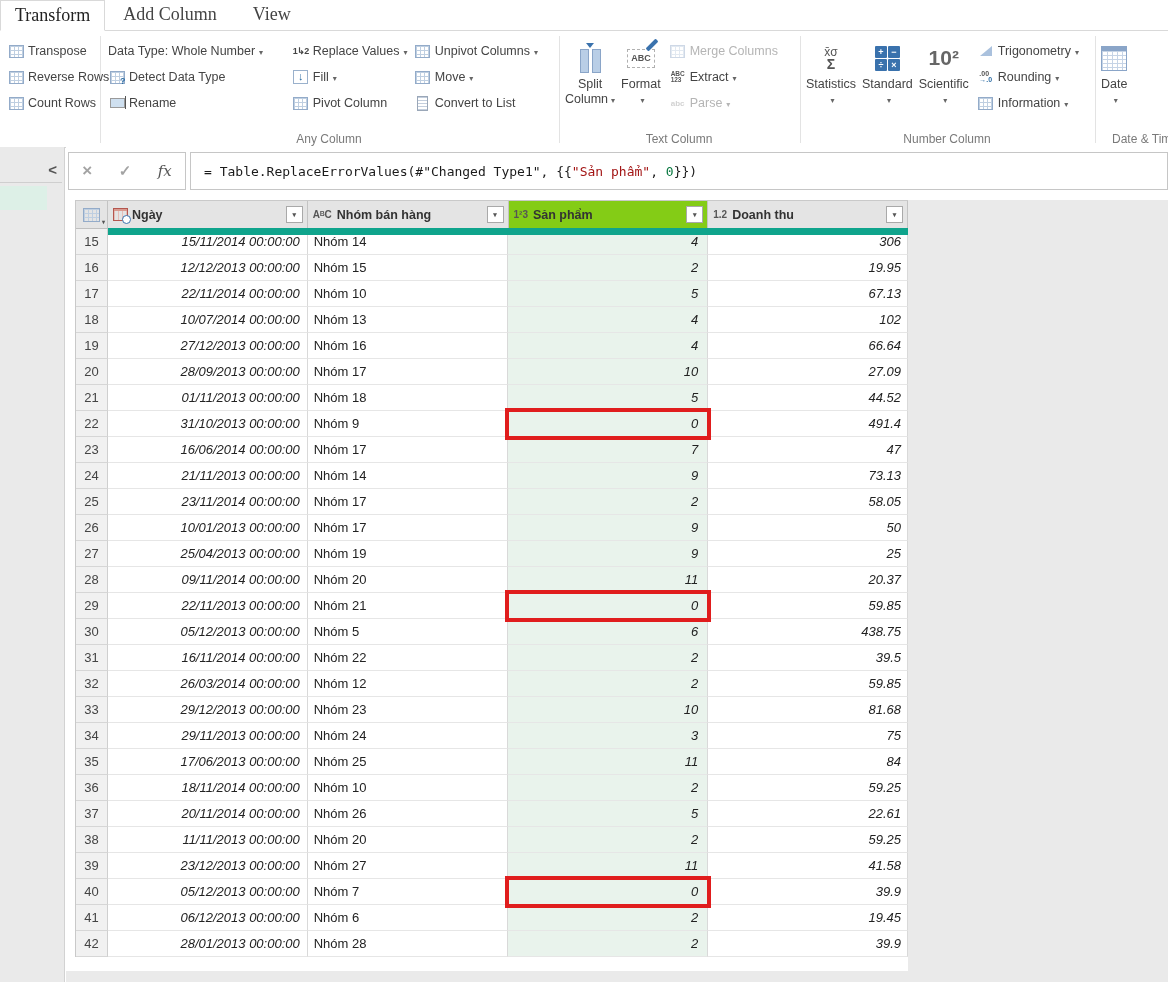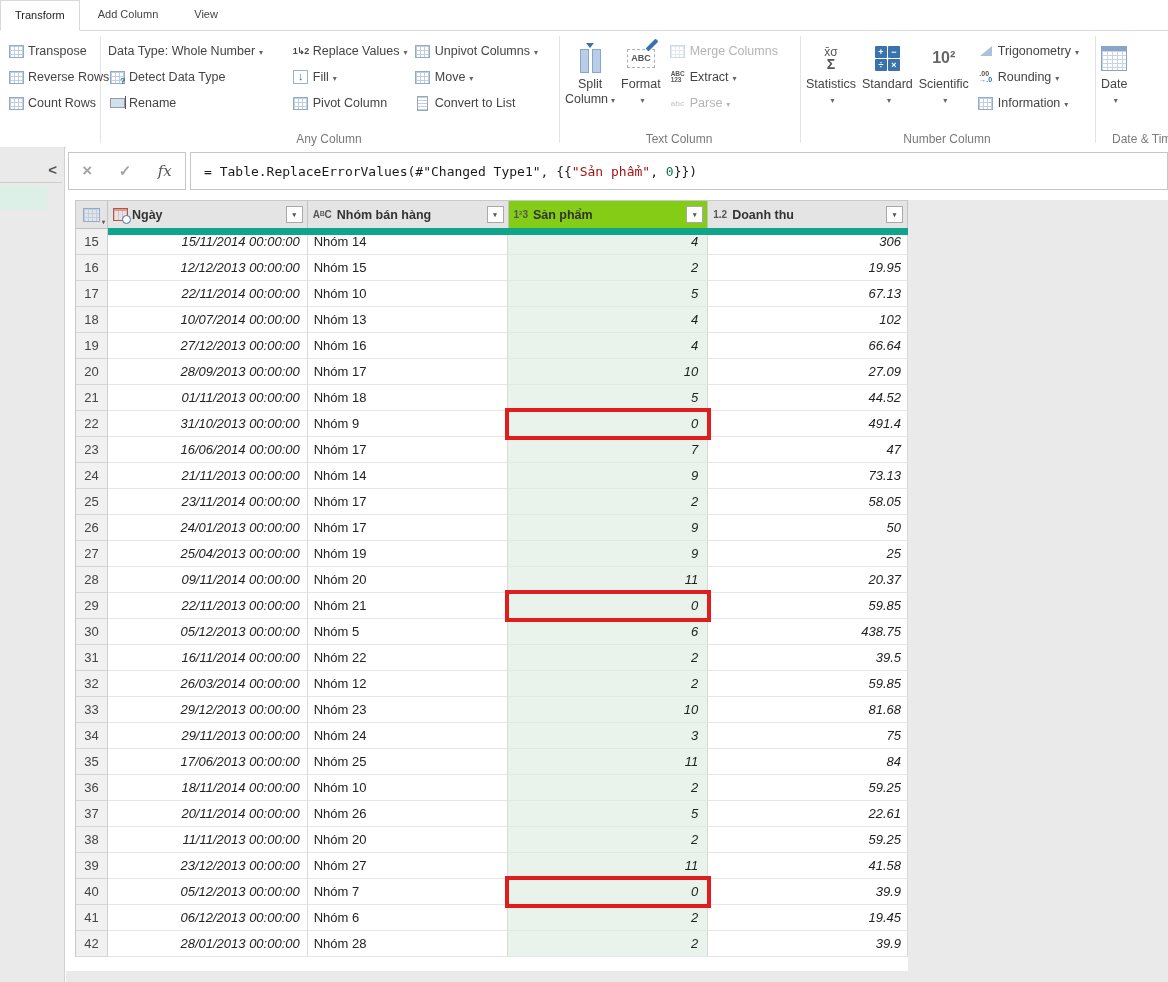--- a/index.html
+++ b/index.html
@@ -1,20 +1,20 @@
 <!DOCTYPE html>
 <html><head>
 <meta charset="utf-8">
 <style>
   html,body{margin:0;padding:0;}
   body{width:1168px;height:982px;position:relative;overflow:hidden;background:#fff;
        font-family:"Liberation Sans",sans-serif;color:#333;-webkit-font-smoothing:antialiased;}
   
   .tabbar{position:absolute;top:0;left:0;right:0;height:30px;background:#fff;border-bottom:1px solid #d9d9d9;display:flex;z-index:10;}
-  .tab{padding:0 18px;line-height:29px;font-size:11px;color:#444;cursor:default;white-space:nowrap;}
+  .tab{padding:0 18px;line-height:29px;font-size:18px;color:#444;cursor:default;white-space:nowrap;font-family:Liberation Serif, serif;}
   .tab.active{border:1px solid #d9d9d9;border-bottom:1px solid #fff;background:#fff;margin-bottom:-1px;padding:0 14px;color:#222;}
   
   .ribbon{position:absolute;top:30px;left:0;width:1200px;height:117px;background:#fff;border-bottom:1px solid #d4d4d4;display:flex;}
   .group{position:relative;height:100%;box-sizing:border-box;padding:8px 2px 16px 2px;}
   .group-label{position:absolute;bottom:1px;left:0;right:2px;text-align:center;font-size:12px;color:#7a7a7a;white-space:nowrap;overflow:hidden;}
   .vsep{width:1px;background:#e3e3e3;margin:6px 0 4px 0;}
   .gi{display:flex;height:84px;}
   .btn-col{display:flex;flex-direction:column;}
   .small-btn{display:flex;align-items:center;height:26px;padding:0 5px;font-size:12.5px;color:#444;white-space:nowrap;cursor:default;}
   .small-btn .icon{width:18px;min-width:18px;margin-right:3px;display:flex;justify-content:center;align-items:center;}
@@ -41,21 +41,21 @@
   .i-xt{display:flex;flex-direction:column;font-size:6.5px;line-height:6px;color:#555;font-weight:bold;font-style:normal;}
   .i-parse{font-size:8px;color:#9a9a9a;font-weight:bold;}
   .i-tri{width:0;height:0;border-left:12px solid transparent;border-bottom:10px solid #aac1dd;}
   .i-rnd{display:flex;flex-direction:column;font-size:7px;line-height:6.5px;color:#555;font-weight:bold;}
   .i-rnd .b{color:#2e6da4;}
   .i-stat{display:flex;flex-direction:column;align-items:center;color:#555;}
   .i-stat .t{font-size:12px;line-height:12px;}
   .i-stat .b{font-size:14px;line-height:13px;font-weight:bold;}
   .i-std{display:grid;grid-template-columns:12px 12px;grid-template-rows:12px 12px;gap:1px;}
   .i-std span{background:#3a72ad;color:#fff;font-size:9px;line-height:12px;text-align:center;font-weight:bold;border-radius:1px;}
-  .i-sci{font-size:16px;color:#666;font-weight:bold;}
+  .i-sci{font-size:21px;color:#666;font-weight:bold;}
   .i-split{position:relative;display:flex;gap:3px;align-items:flex-end;padding-top:6px;}
   .i-split i{width:7px;height:22px;background:#b9cee6;border:1px solid #8aa5c8;}
   .i-split::before{content:"";position:absolute;top:0;left:50%;margin-left:-4px;border-left:4px solid transparent;border-right:4px solid transparent;border-top:5px solid #3a72ad;}
   .i-fmt{position:relative;width:26px;height:17px;border:1px dashed #b0b0b0;display:flex;align-items:center;justify-content:center;font-size:9px;color:#555;font-weight:bold;}
   .i-fmt::after{content:"";position:absolute;right:-5px;top:-7px;width:14px;height:4px;background:#3a72ad;transform:rotate(-45deg);border-radius:1px;}
   .i-cal{width:24px;height:19px;border:1px solid #8aa5c8;border-top:5px solid #8aa5c8;
       background-image:repeating-linear-gradient(to bottom,#c6d4e6 0 1px,transparent 1px 4px),
                        repeating-linear-gradient(to right,#c6d4e6 0 1px,transparent 1px 5px);}
   
   .g-table{width:100px;}
@@ -473,21 +473,21 @@
         </div>
         <div class="row">
           <div class="cell c-num">25</div>
           <div class="cell c-date">23/11/2014 00:00:00</div>
           <div class="cell c-group">Nhóm 17</div>
           <div class="cell c-prod">2</div>
           <div class="cell c-rev">58.05</div>
         </div>
         <div class="row">
           <div class="cell c-num">26</div>
-          <div class="cell c-date">24/01/2013 00:00:00</div>
+          <div class="cell c-date">10/01/2013 00:00:00</div>
           <div class="cell c-group">Nhóm 17</div>
           <div class="cell c-prod">9</div>
           <div class="cell c-rev">50</div>
         </div>
         <div class="row">
           <div class="cell c-num">27</div>
           <div class="cell c-date">25/04/2013 00:00:00</div>
           <div class="cell c-group">Nhóm 19</div>
           <div class="cell c-prod">9</div>
           <div class="cell c-rev">25</div>

